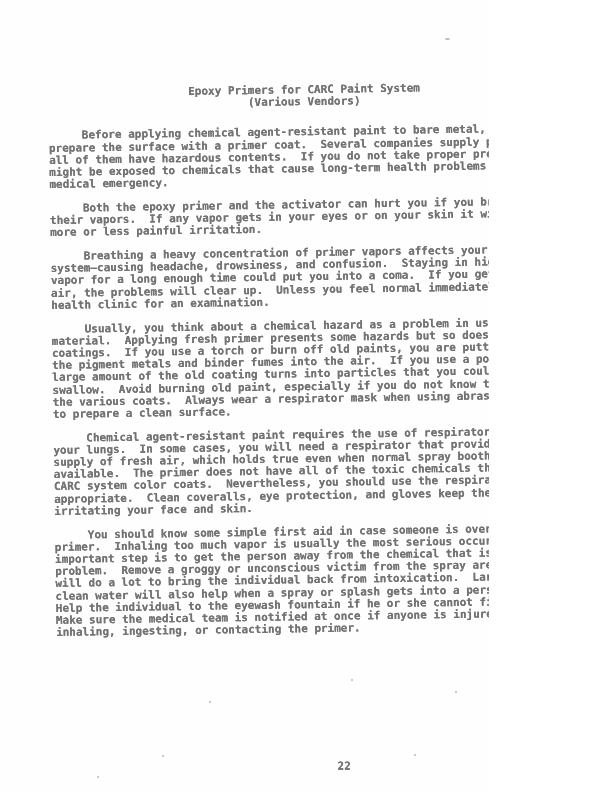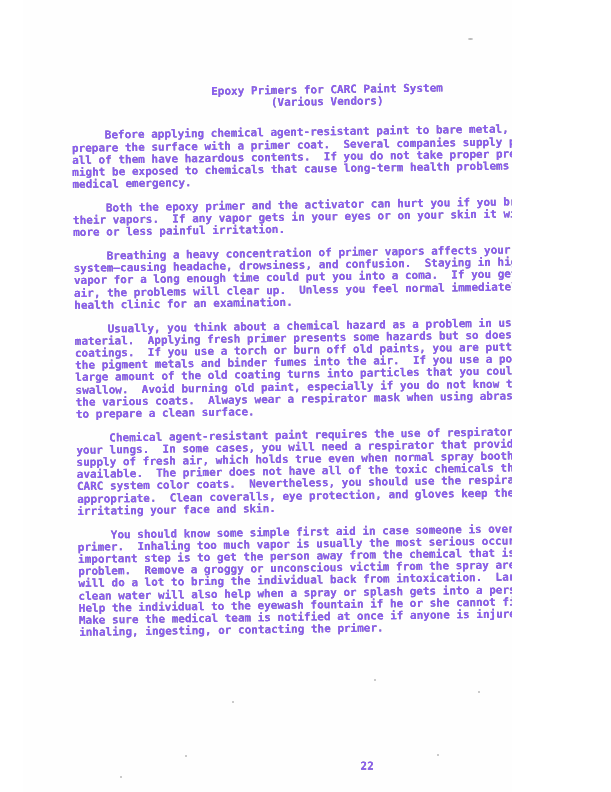--- a/index.html
+++ b/index.html
@@ -8,22 +8,21 @@
     background: #ffffff;
   }
   .page {
     position: relative;
     width: 489px;
     height: 792px;
     background: #fefefe;
     overflow: hidden;
     font-family: "DejaVu Sans Mono", "Liberation Mono", monospace;
     font-weight: bold;
-    color: #8b5cf6;
-    margin-left: 23px;
+    color: #737373;
   }
   .content {
     position: absolute;
     left: 48px;
     top: 88px;
     width: 540px;
     transform: rotate(-0.85deg);
     transform-origin: top left;
     font-size: 11px;
     line-height: 12.2px;

